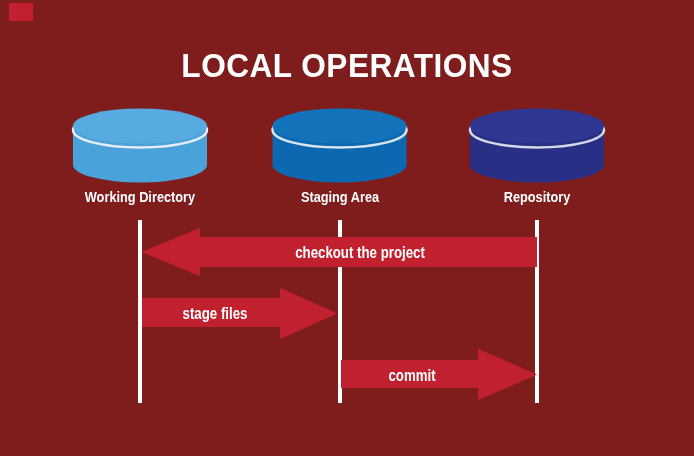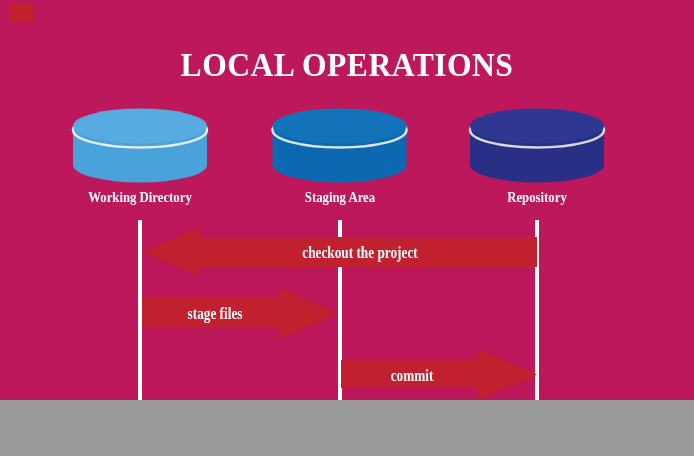--- a/index.html
+++ b/index.html
@@ -1,21 +1,21 @@
 <!DOCTYPE html>
 <html><head>
 <meta charset="utf-8">
 <style>
   html,body{margin:0;padding:0;background:#9a9a9a;}
   .canvas{
     position:relative;
-    width:694px;height:400px;
-    background:#be185d;
+    width:694px;height:456px;
+    background:#7f1d1d;
     overflow:hidden;
-    font-family:Liberation Serif, serif;
+    font-family:Liberation Sans, sans-serif;
   }
   .overlay{position:absolute;left:0;top:0;}
   .title{
     position:absolute;
     left:347px;top:48px;
     transform:translateX(-50%) scaleX(0.93);
     transform-origin:center;
     font-size:34px;font-weight:bold;color:#ffffff;
     letter-spacing:0.5px;white-space:nowrap;line-height:1;
   }

